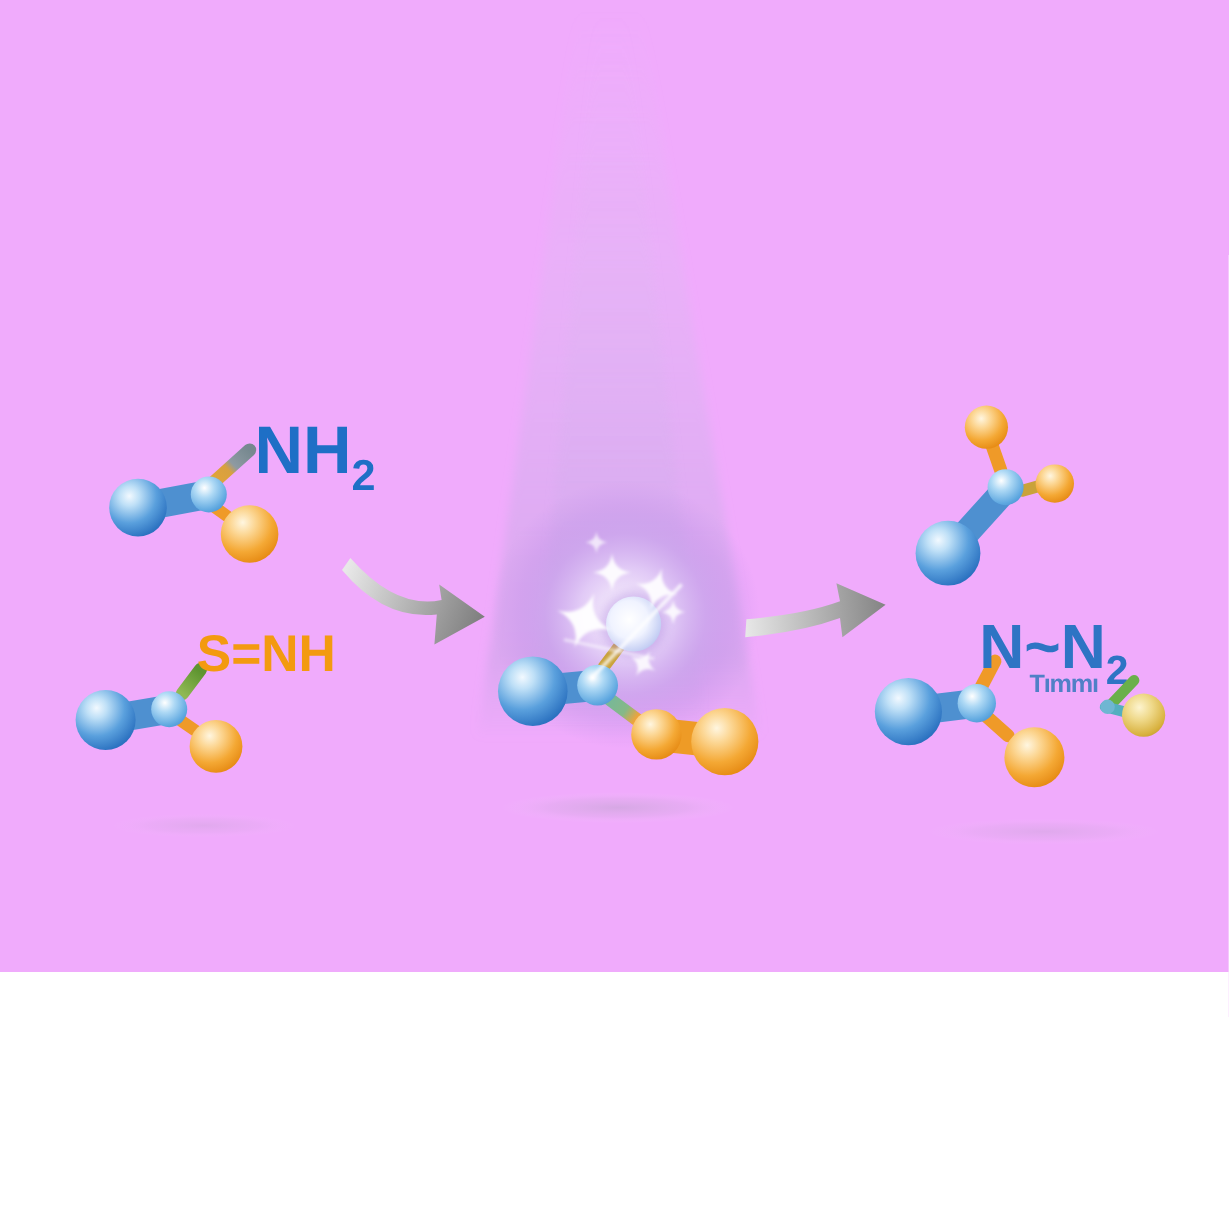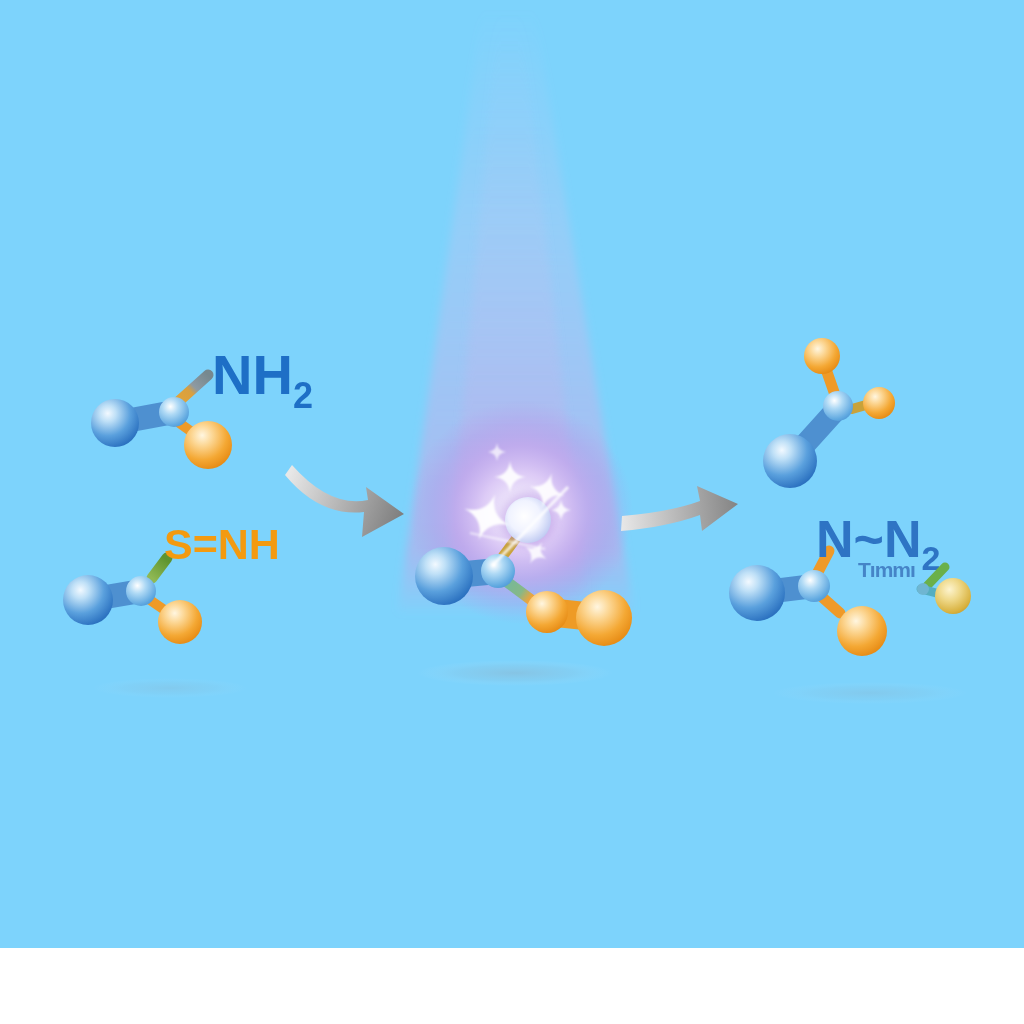--- a/index.html
+++ b/index.html
@@ -1,16 +1,16 @@
 <!DOCTYPE html>
 <html><head>
 <meta charset="utf-8">
 <style>
   html,body{margin:0;padding:0;background:#ffffff;}
-  .stage{width:1024px;height:948px;position:relative;overflow:hidden;background:#7dd3fc;}
+  .stage{width:1024px;height:810px;position:relative;overflow:hidden;background:#f0abfc;}
   svg{display:block;}
   text{font-family:"Liberation Sans","DejaVu Sans",sans-serif;font-weight:bold;}
 </style>
 </head>
 <body>
 
 <div class="stage">
 <svg width="1024" height="1024" viewBox="0 0 1024 1024">
   <defs>
     <radialGradient id="gBlue" cx="0.35" cy="0.3" r="0.85">

